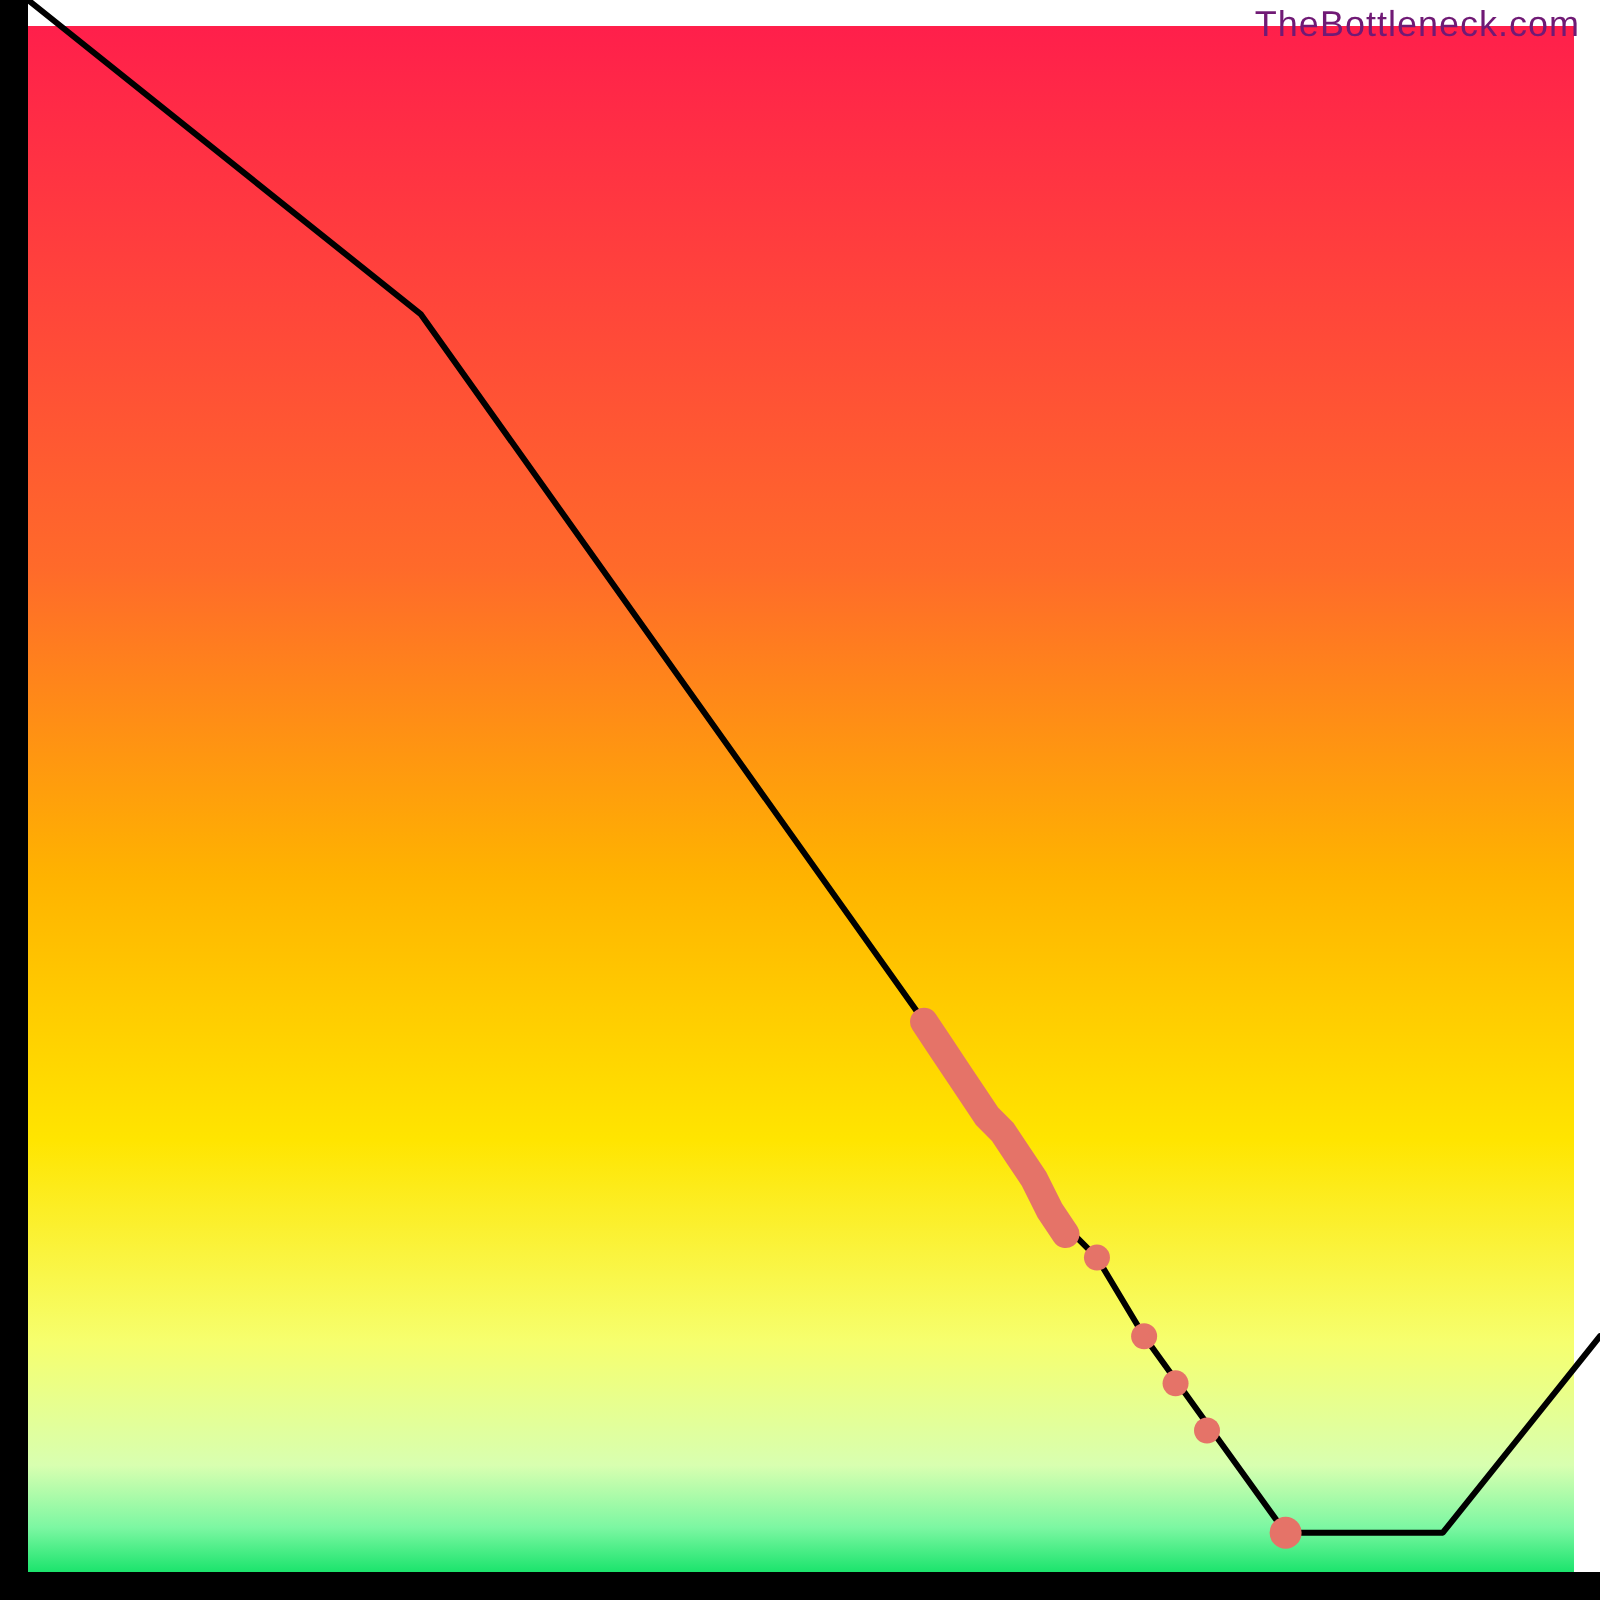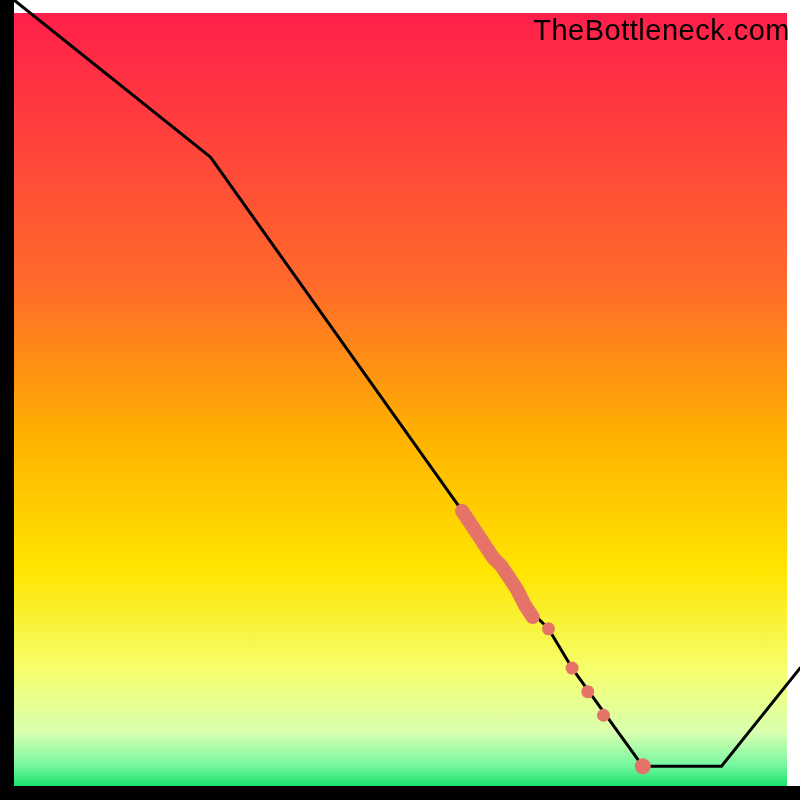--- a/index.html
+++ b/index.html
@@ -15,25 +15,25 @@
     left: 0;
     top: 0;
     width: 800px;
     height: 800px;
   }
   svg {
     display: block;
   }
   .watermark {
     position: absolute;
-    top: 14px;
+    top: 2px;
     right: 10px;
     font-family: Arial, Helvetica, sans-serif;
-    font-size: 29px;
-    color: #000000;
+    font-size: 18px;
+    color: #701a75;
     letter-spacing: 0.5px;
     font-weight: 400;
   }
 </style>
 </head>
 <body>
 
 <div class="chart-box">
 
   <svg id="chart-svg" width="800" height="800" viewBox="0 0 800 800">

